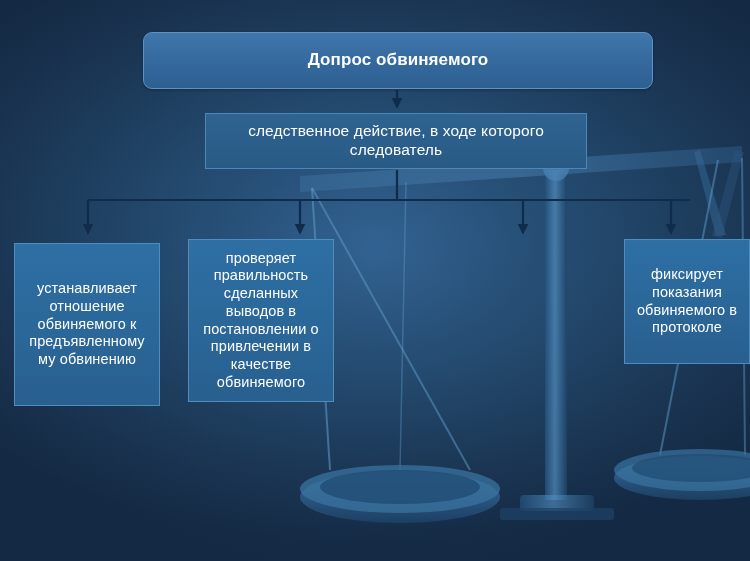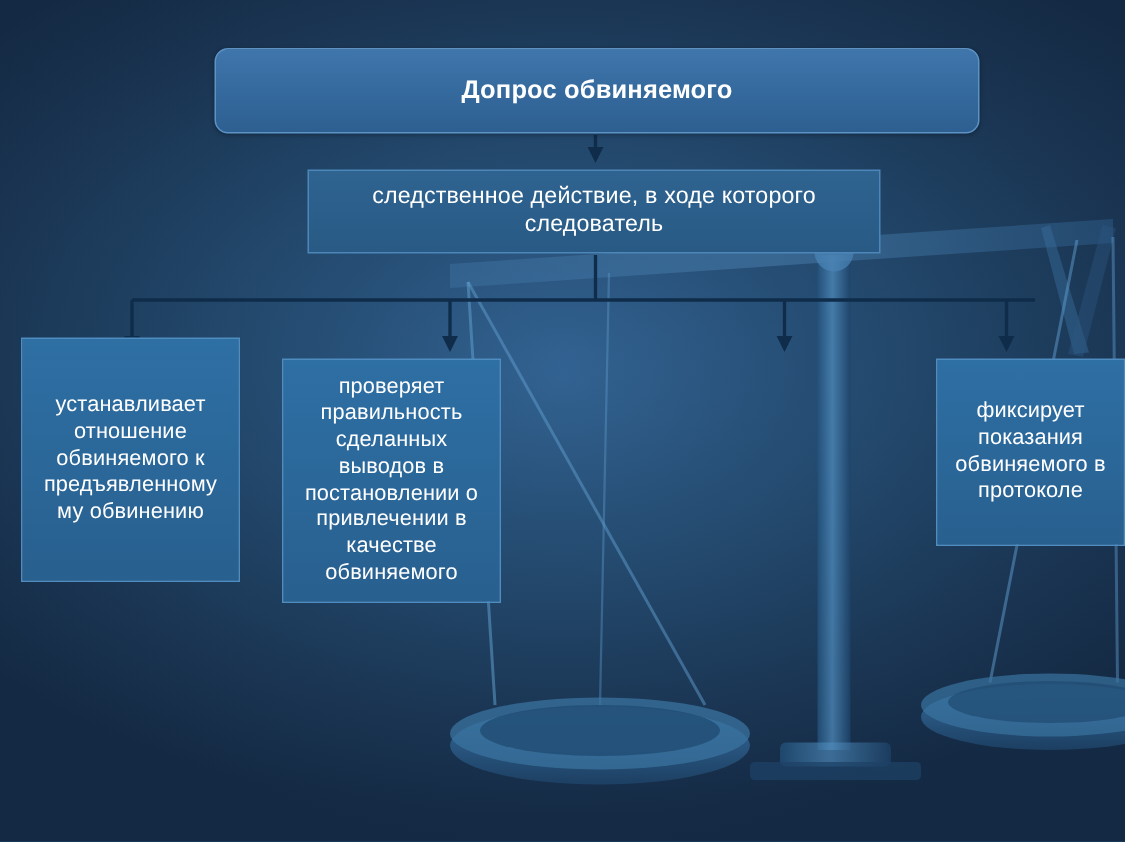--- a/index.html
+++ b/index.html
@@ -68,21 +68,21 @@
   }
 
   .leaf {
     width: 146px;
     font-size: 14.5px;
     padding: 6px 8px;
     background: linear-gradient(180deg, #2e6fa4 0%, #2a6characters 100%);
     background: linear-gradient(180deg, #2e6fa4 0%, #28608f 100%);
     border: 1px solid #4f8cc0;
   }
-  .leaf-1 { left: 14px;  top: 225px; height: 163px; }
+  .leaf-1 { left: 14px;  top: 243px; height: 163px; }
   .leaf-2 { left: 188px; top: 239px; height: 163px; }
   .leaf-3 { left: 429px; top: 239px; height: 163px; }
   .leaf-4 { left: 624px; top: 239px; height: 125px; }
 
   .leaf-3 { width: 165px; }
   .leaf-4 { width: 126px; }
 
   svg.connectors {
     position: absolute;
     left: 0;

